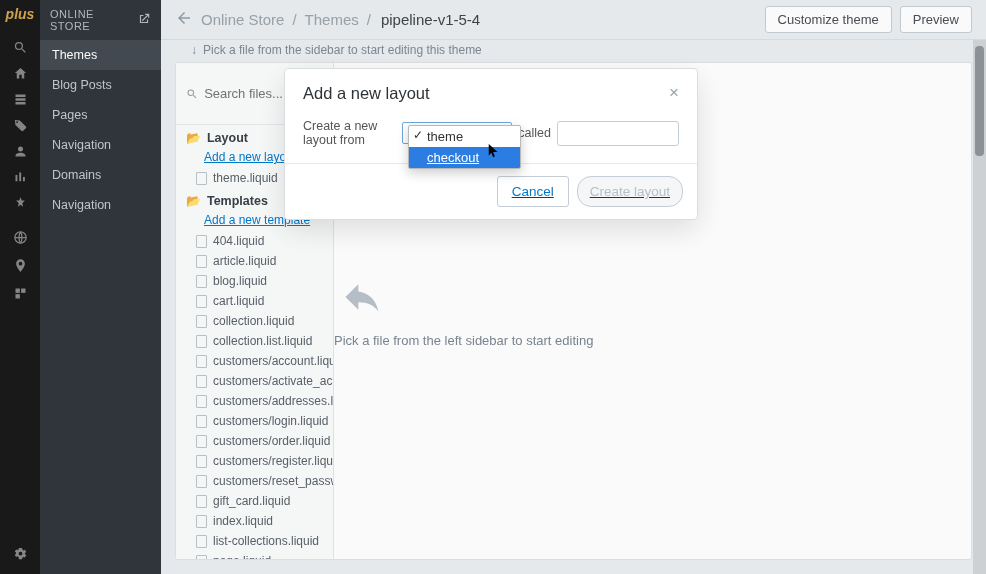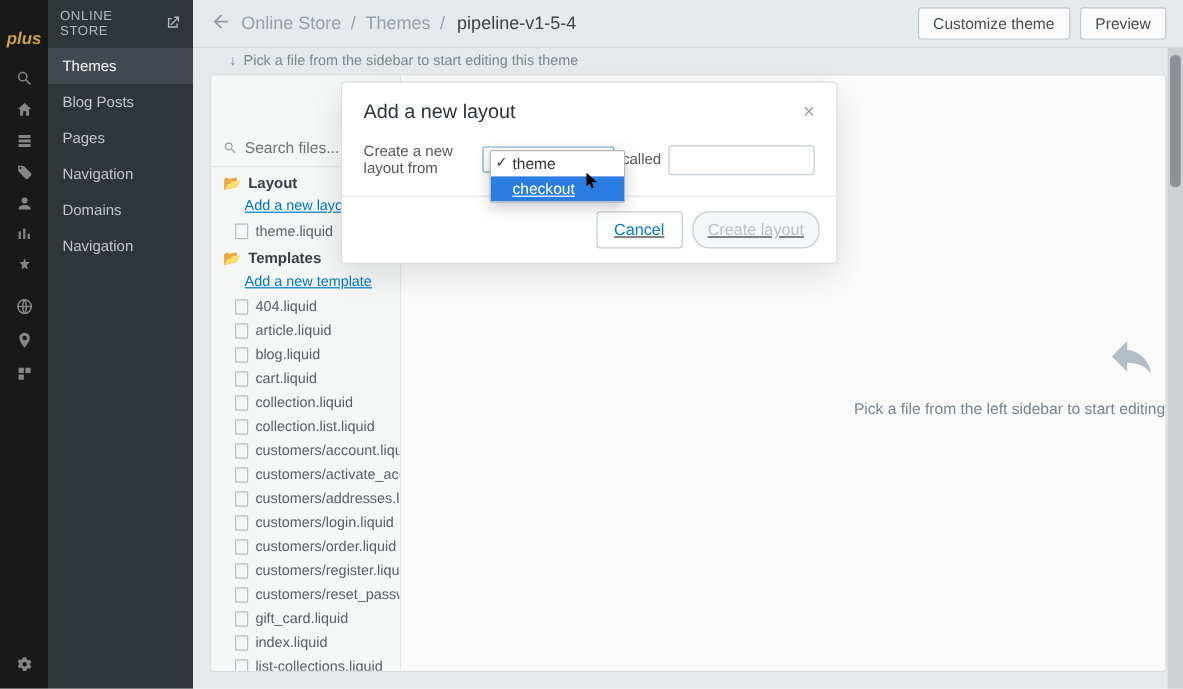--- a/index.html
+++ b/index.html
@@ -1,20 +1,20 @@
 <!DOCTYPE html>
 <html><head>
 <meta charset="utf-8">
 <style>
 * { box-sizing: border-box; margin: 0; padding: 0; }
 body { font-family: -apple-system, BlinkMacSystemFont, "Segoe UI", Helvetica, Arial, sans-serif; font-size: 13px; color: #333; background: #f5f6f7; width: 986px; height: 574px; overflow: hidden; position: relative; }
 .app { display: flex; width: 100%; height: 100%; }
 
 
-.rail { width: 40px; background: #1a1a1a; display: flex; flex-direction: column; align-items: center; padding-top: 24px; position: relative; }
+.rail { width: 40px; background: #1a1a1a; display: flex; flex-direction: column; align-items: center; padding-top: 6px; position: relative; }
 .logo { color: #d4a64a; font-style: italic; font-weight: 600; font-size: 14px; margin-bottom: 12px; cursor: default; }
 .rail-icon { width: 40px; height: 26px; display: flex; align-items: center; justify-content: center; color: #888; cursor: pointer; }
 .rail-icon svg { width: 15px; height: 15px; fill: currentColor; }
 .rail-bottom { margin-top: auto; margin-bottom: 8px; display:flex; flex-direction:column; align-items:center; gap:6px;}
 .rail-mid { margin-top:8px; display:flex; flex-direction:column; align-items:center; gap:2px;}
 
 
 .sidenav { width: 121px; background: #31373d; color: #c5c9cd; display: flex; flex-direction: column; }
 .sidenav-header { height: 40px; display: flex; align-items: center; justify-content: space-between; padding: 0 10px; font-size: 11px; letter-spacing: 0.5px; color: #b6bbc0; }
 .sidenav-header svg { width: 14px; height: 14px; fill: #b6bbc0; cursor:pointer;}
@@ -28,29 +28,29 @@
 .back-icon svg{ width:18px; height:18px; fill:currentColor;}
 .crumb-dim { color: #9aa4ad; font-size: 15px; }
 .crumb-title { color: #404548; font-size: 15px; margin-left: 2px; }
 .tb-spacer { flex:1; }
 .btn { border: 1px solid #c4cdd5; background: #fff; color: #4a4f55; padding: 5px 12px; border-radius: 3px; font-size: 13px; cursor: pointer; }
 .hintbar { height: 22px; font-size: 12px; color: #7d8a96; padding: 3px 30px; background:#ebeef0;}
 .hintbar::before{content:"↓"; margin-right:6px;}
 
 .content { flex: 1; display: flex; background: #fff; margin: 0 14px 14px; border:1px solid #e0e3e6; border-radius:3px; overflow:hidden; min-height:0;}
 .filebar { width: 158px; border-right: 1px solid #e3e6e9; display:flex; flex-direction:column; overflow-y:auto; background:#fafbfb;}
-.searchbox { display:flex; align-items:center; gap:6px; padding: 8px 10px; border-bottom:1px solid #e8eaec; color:#9aa0a6;margin-top:44px;}
+.searchbox { display:flex; align-items:center; gap:6px; padding: 23px 10px; border-bottom:1px solid #e8eaec; color:#9aa0a6;}
 .searchbox input { border:none; outline:none; font-size:13px; color:#555; background:transparent; width:100%;}
 .section { padding: 6px 10px 2px; display:flex; align-items:center; gap:6px; font-weight:600; font-size:12.5px; color:#3b4148;}
 .addlink { padding: 3px 10px 4px 28px; font-size:12px; color:#007ace; text-decoration:underline; cursor:pointer;}
 .file { display:flex; align-items:center; gap:6px; padding: 3px 8px 3px 20px; font-size:12px; color:#5a626b; cursor:pointer; white-space:nowrap; overflow:hidden;}
 .folder-icon{ color:#007ace; font-size:12px;}
 .file-icon{ width:11px; height:13px; border:1px solid #bcc3c9; border-radius:1px; flex-shrink:0; position:relative;}
 
-.editor { flex:1; display:flex; align-items:flex-end; justify-content:center; flex-direction:column; gap:14px; color:#9aa4ad;}
+.editor { flex:1; display:flex; align-items:flex-start; justify-content:center; flex-direction:column; gap:14px; color:#9aa4ad;}
 .editor svg{ width:56px; height:44px; fill:#b9c2ca;}
 .editor-msg{ font-size:13px; color:#7b8794;}
 
 
 .scrim { position:absolute; inset:0; background:rgba(0,0,0,0.02);}
 .modal { position:absolute; left:284px; top:68px; width:414px; background:#fff; border:1px solid #d9dde1; border-radius:4px; box-shadow:0 10px 30px rgba(0,0,0,0.12);}
 .modal-head{ padding:14px 18px 10px; display:flex; justify-content:space-between; align-items:center;}
 .modal-title{ font-size:16.5px; color:#2e3338; font-weight:400;}
 .close-x{ color:#9aa4ad; cursor:pointer; font-size:17px;}
 .modal-body{ padding: 6px 18px 16px; display:flex; align-items:center; gap:6px; font-size:12.5px; color:#555;}

